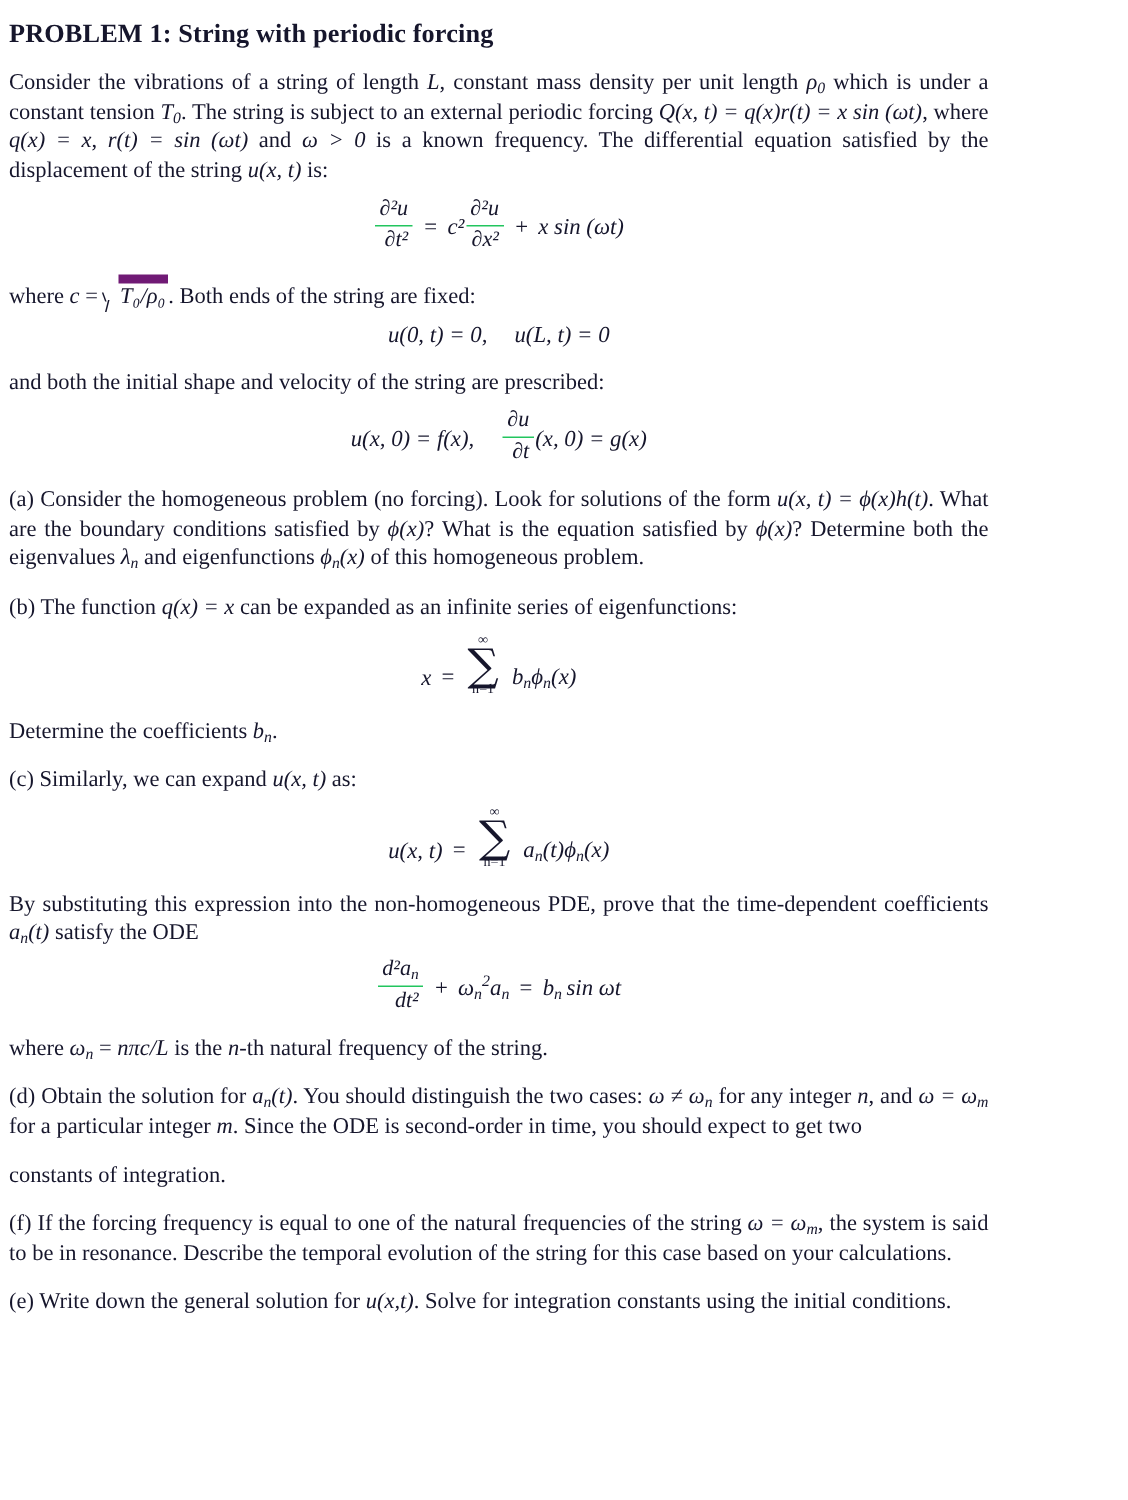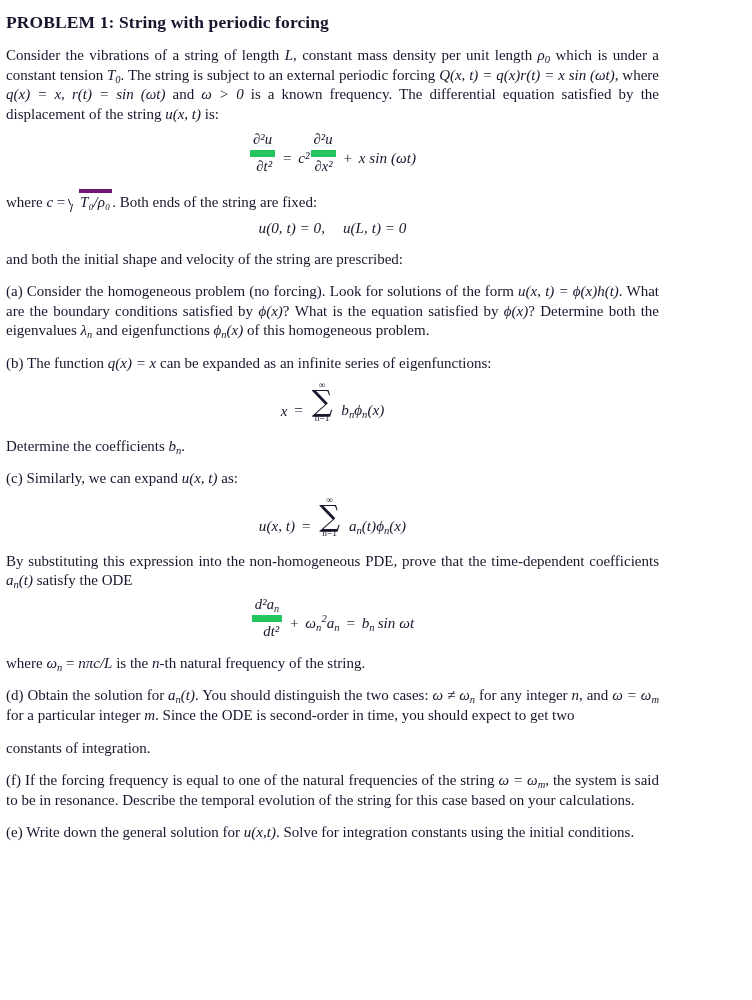--- a/index.html
+++ b/index.html
@@ -54,21 +54,21 @@
 
   .frac {
     display: inline-block;
     vertical-align: -0.52em;
     text-align: center;
     margin: 0 1px;
   }
   .frac > .num {
     display: block;
     padding: 0 3px 1px 3px;
-    border-bottom: 7px solid #22c55e;
+    border-bottom: 1px solid #22c55e;
     font-size: 0.97em;
     line-height: 1.22;
   }
   .frac > .den {
     display: block;
     padding: 1px 3px 0 3px;
     font-size: 0.97em;
     line-height: 1.22;
     text-align: right;
   }
@@ -93,21 +93,21 @@
     position: absolute;
     left: 0px;
     bottom: 8px;
     width: 4px;
     height: 6px;
     border-left: 1px solid #16162c;
     transform: skewX(20deg);
   }
   .sqrt > .rad {
     display: inline-block;
-    border-top: 4px solid #701a75;
+    border-top: 6px solid #701a75;
     padding: 0 2px 0 1px;
   }
 
   .sum {
     display: inline-block;
     position: relative;
     text-align: center;
     vertical-align: -0.38em;
     margin: 0 2px;
   }
@@ -160,20 +160,26 @@
   </div>
 
   <p class="para cont"><span>where </span><span class="m">c</span><span> = </span><span class="sqrt"><span class="rad m">T₀/ρ₀</span></span><span>. Both ends of the string are fixed:</span></p>
 
   <div class="eq">
     <span class="m">u(0, t) = 0,</span><span class="gapwide"></span><span class="m">u(L, t) = 0</span>
   </div>
 
   <p class="para cont">and both the initial shape and velocity of the string are prescribed:</p>
 
+  <div class="eq">
+    <span class="m">u(x, 0) = f(x),</span><span class="gapwide"></span><span class="frac">
+      <span class="num m">∂u</span>
+      <span class="den m">∂t</span>
+    </span><span class="m">(x, 0) = g(x)</span>
+  </div>
 
 
   <p class="para"><span>(a)</span><span> Consider the homogeneous problem (no forcing). Look for solutions of the form </span><span class="m">u(x, t) = ϕ(x)h(t)</span><span>. What are the boundary conditions satisfied by </span><span class="m">ϕ(x)</span><span>? What is the equation satisfied by </span><span class="m">ϕ(x)</span><span>? Determine both the eigenvalues </span><span class="m"><span>λ</span><sub>n</sub></span><span> and eigenfunctions </span><span class="m"><span>ϕ</span><sub>n</sub><span>(x)</span></span><span> of this homogeneous problem.</span></p>
 
   <p class="para"><span>(b)</span><span> The function </span><span class="m">q(x) = x</span><span> can be expanded as an infinite series of eigenfunctions:</span></p>
 
   <div class="eq">
     <span class="m">x</span>
     <span class="op">=</span>
     <span class="sum">

